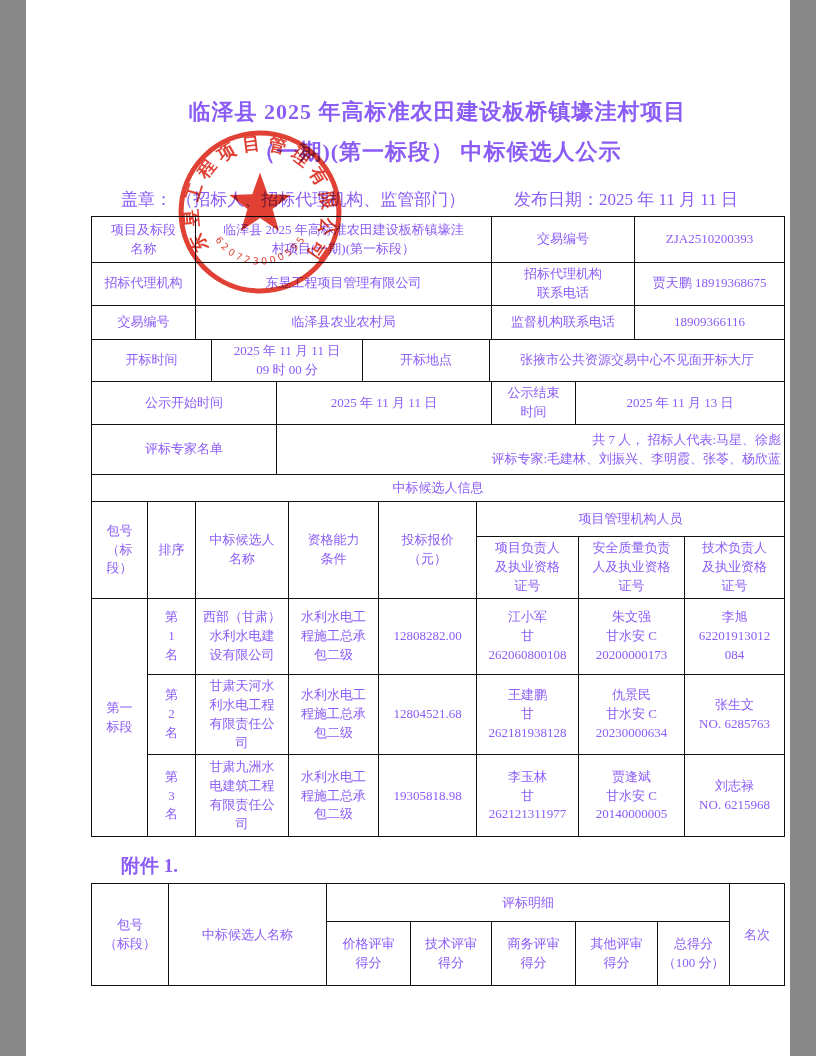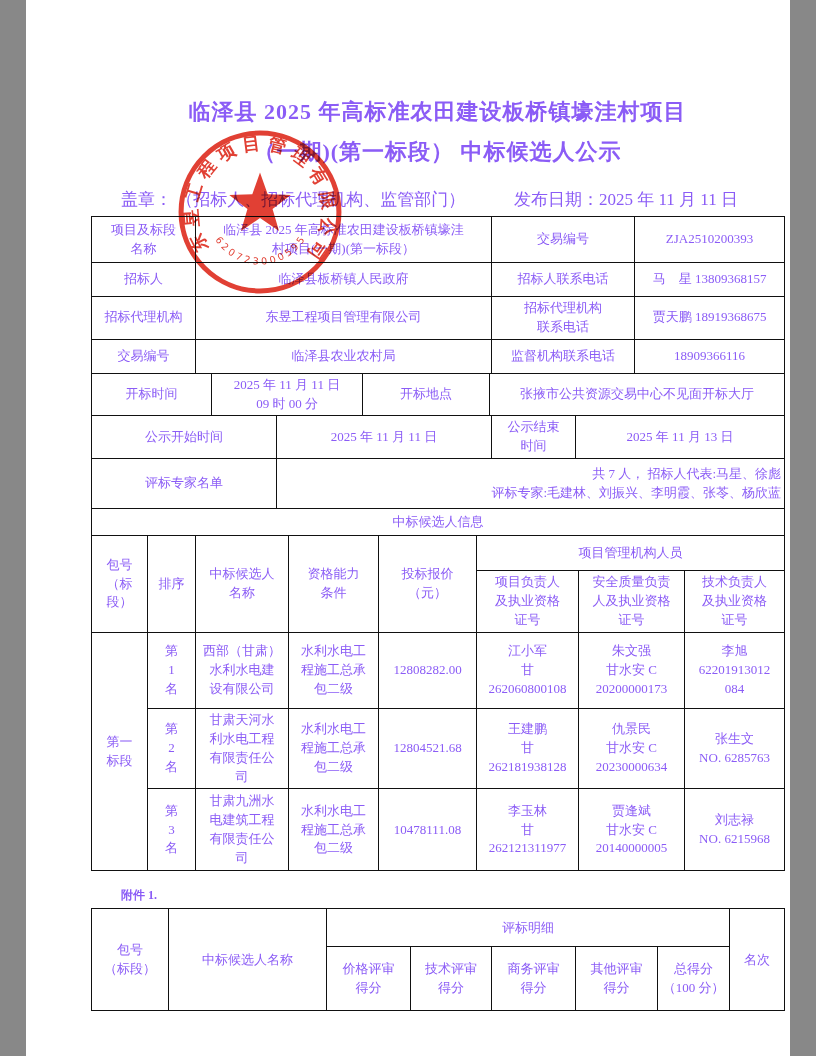--- a/index.html
+++ b/index.html
@@ -32,21 +32,21 @@
     border:1px solid #111;
     text-align:center;vertical-align:middle;
     font-size:13px;line-height:1.45;
     padding:2px 3px;
     white-space:pre-line;
     word-break:break-all;
     overflow:hidden;
   }
   table.doc-table td.left-block{text-align:right;padding-left:62px;}
   .attach-label{
-    font-size:12px;font-weight:bold;
+    font-size:19px;font-weight:bold;
     margin:16px 0 5px 0;padding-left:30px;
   }
   .stamp{
     position:absolute;left:148px;top:126px;
     width:172px;height:172px;
     opacity:0.88;
     mix-blend-mode:multiply;
     pointer-events:none;
   }
 </style>
@@ -72,26 +72,20 @@
           <col style="width:150px">
         </colgroup>
       <tbody>
           <tr style="height:46px">
         <td>项目及标段
 名称</td>
         <td>临泽县 2025 年高标准农田建设板桥镇壕洼
 村项目(一期)(第一标段）</td>
         <td>交易编号</td>
         <td>ZJA2510200393</td>
-      </tr>
-      <tr style="height:34px">
-        <td>招标人</td>
-        <td>临泽县板桥镇人民政府</td>
-        <td>招标人联系电话</td>
-        <td>马　星 13809368157</td>
       </tr>
       <tr style="height:40px">
         <td>招标代理机构</td>
         <td>东昱工程项目管理有限公司</td>
         <td>招标代理机构
 联系电话</td>
         <td>贾天鹏 18919368675</td>
       </tr>
       <tr style="height:34px">
         <td>交易编号</td>
@@ -246,21 +240,21 @@
         <td>第
 3
 名</td>
         <td>甘肃九洲水
 电建筑工程
 有限责任公
 司</td>
         <td>水利水电工
 程施工总承
 包二级</td>
-        <td>10478111.08</td>
+        <td>19305818.98</td>
         <td>李玉林
 甘
 262121311977</td>
         <td>贾逢斌
 甘水安 C
 20140000005</td>
         <td>刘志禄
 NO. 6215968</td>
       </tr>
     </tbody>

